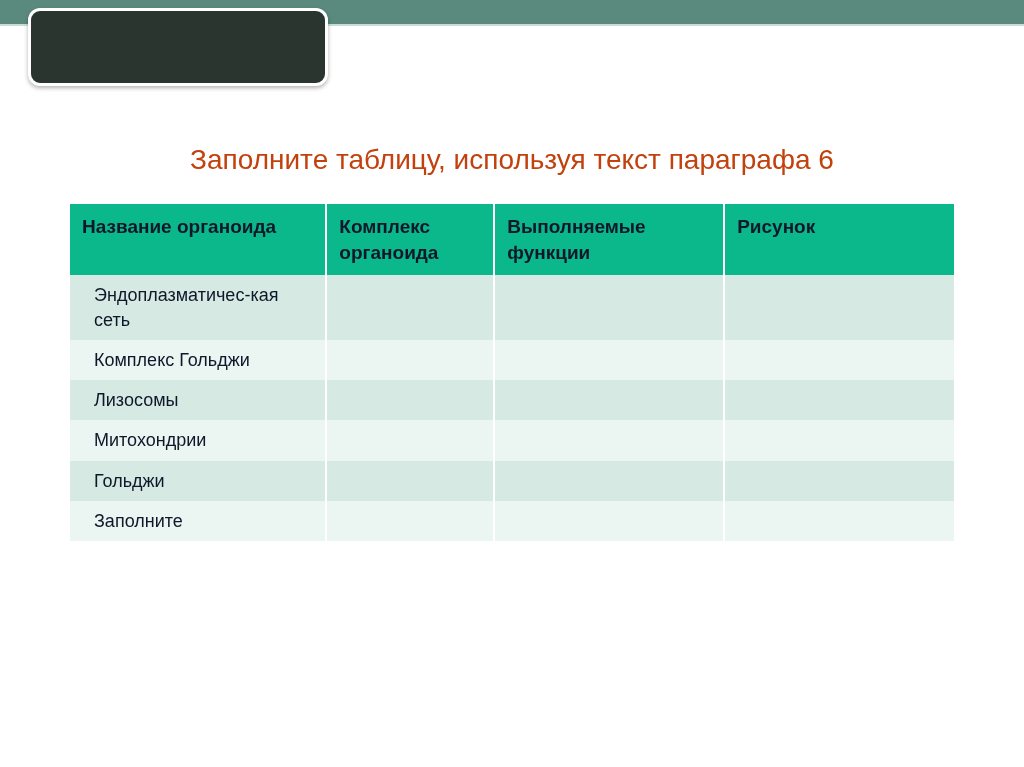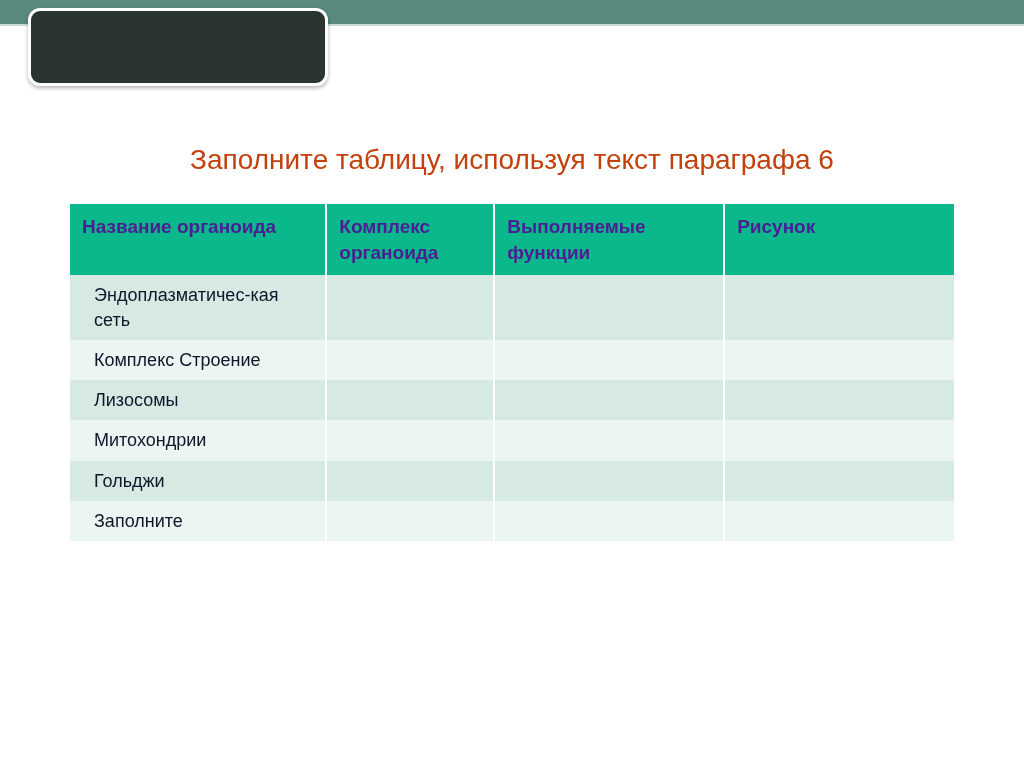--- a/index.html
+++ b/index.html
@@ -43,21 +43,21 @@
     .table-container {
       margin: 0 70px;
     }
     table {
       width: 100%;
       border-collapse: collapse;
       border-spacing: 0;
     }
     th {
       background: #0bb88b;
-      color: #4c1d95;
+      color: #0f172a;
       font-weight: bold;
       text-align: left;
       padding: 10px 12px;
       font-size: 19px;
       border-right: 2px solid #ffffff;
       vertical-align: top;
       line-height: 1.35;
     }
     th:last-child {
       border-right: none;
@@ -104,21 +104,21 @@
       </tr>
     </thead>
     <tbody>
       <tr class="even">
         <td>Эндоплазматичес-кая сеть</td>
         <td></td>
         <td></td>
         <td></td>
       </tr>
       <tr class="odd">
-        <td>Комплекс Строение</td>
+        <td>Комплекс Гольджи</td>
         <td></td>
         <td></td>
         <td></td>
       </tr>
       <tr class="even">
         <td>Лизосомы</td>
         <td></td>
         <td></td>
         <td></td>
       </tr>

